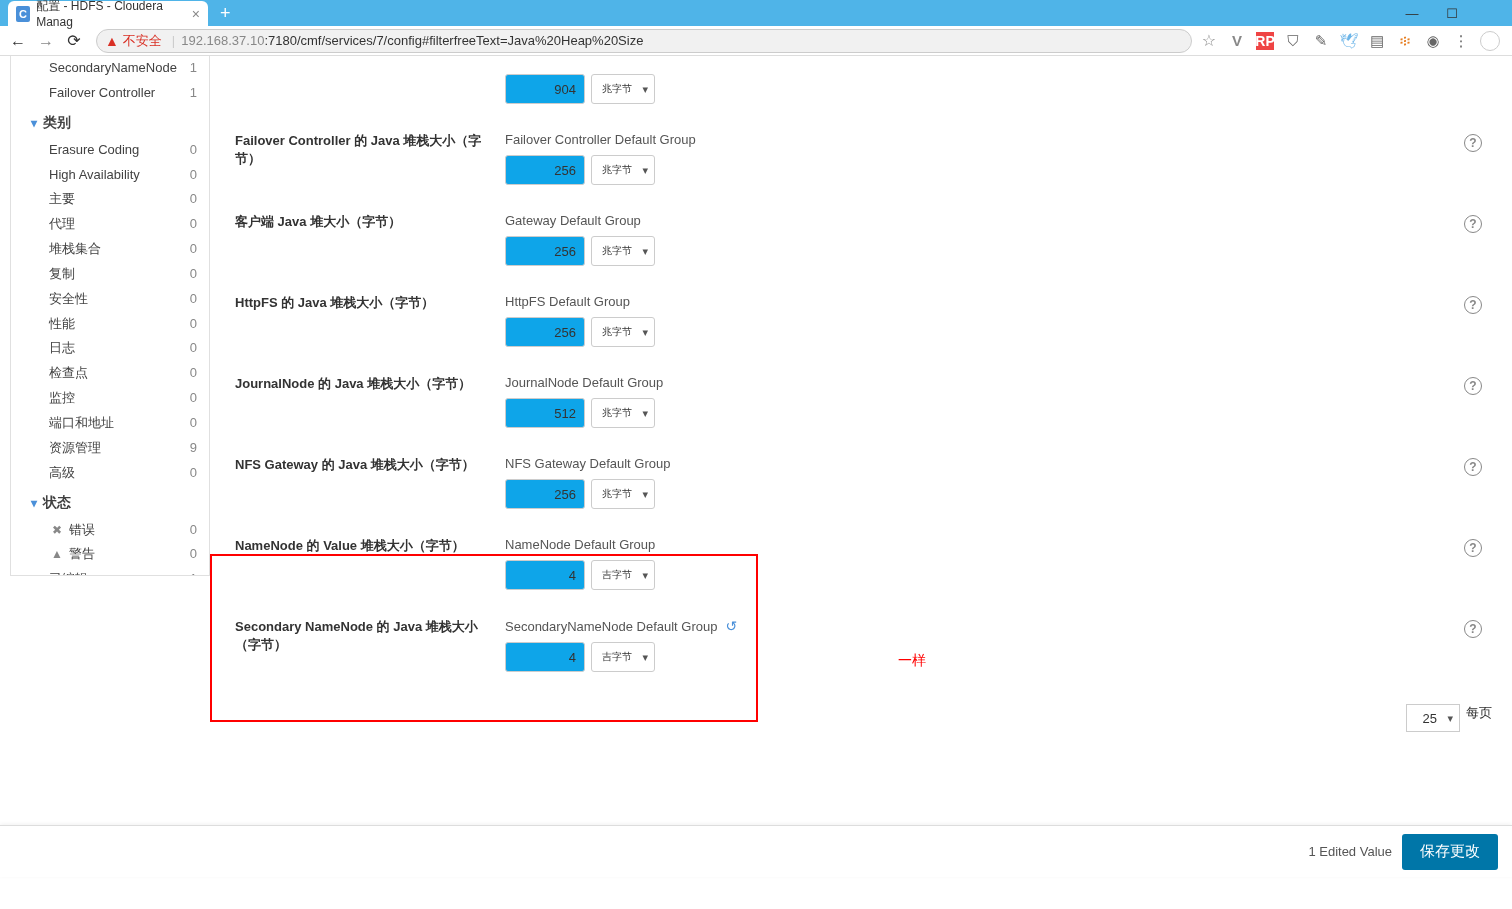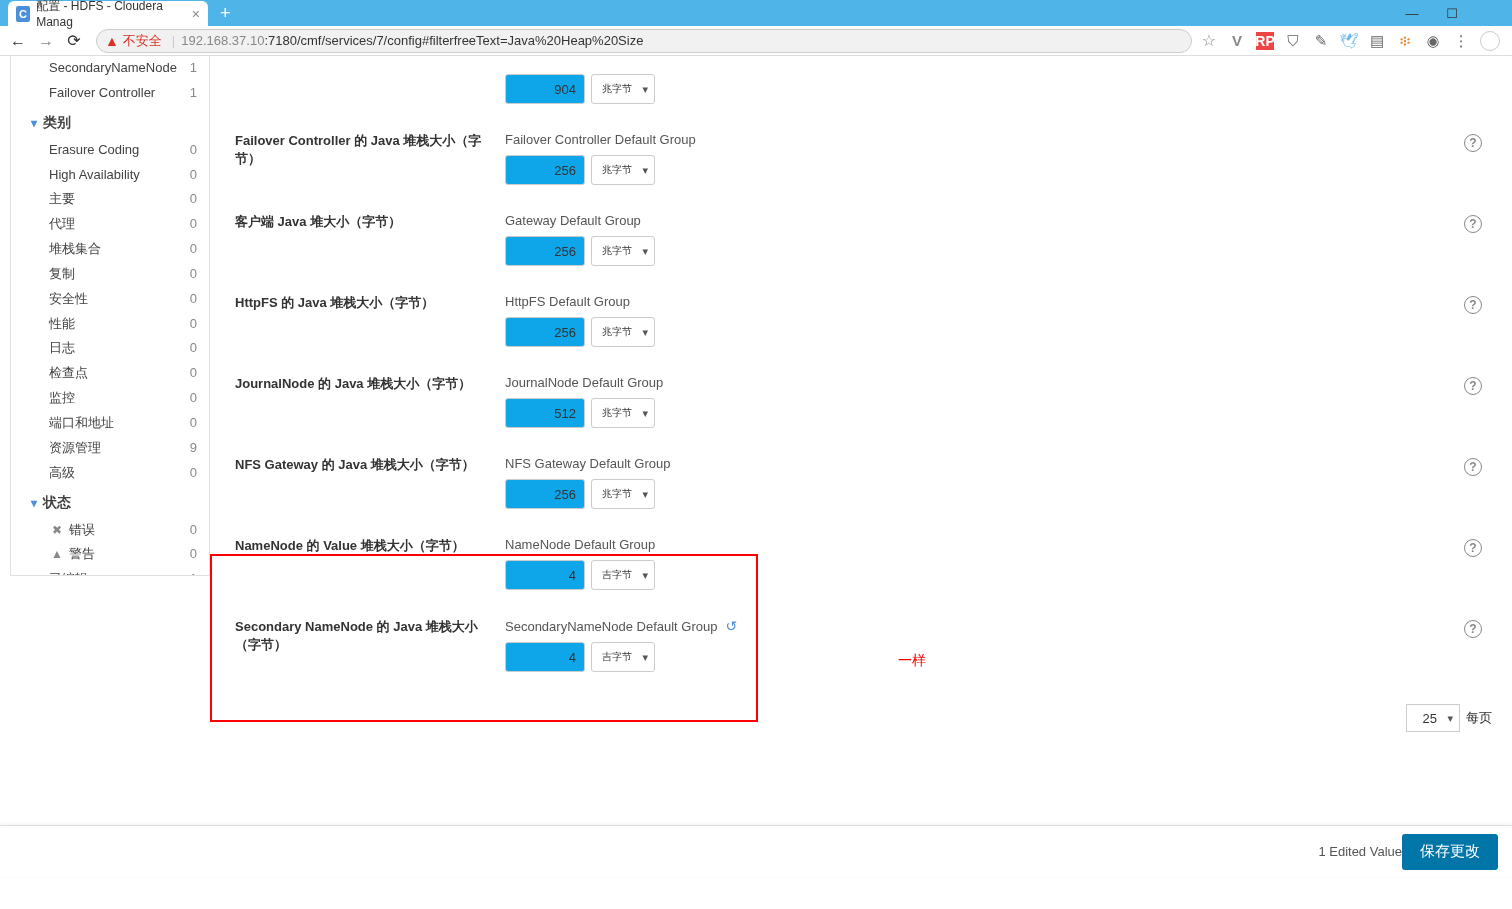--- a/index.html
+++ b/index.html
@@ -256,21 +256,20 @@
       pointer-events: none;
     }
     .annotation {
       position: absolute;
       color: red;
       font-size: 14px;
     }
     .pager {
       display: flex;
       justify-content: flex-end;
-      align-items: center;
       padding: 4px 10px 20px 0;
       gap: 6px;
     }
     .page-select {
       height: 28px;
       border: 1px solid #ccc;
       padding: 0 22px 0 16px;
       position: relative;
       display: inline-flex;
       align-items: center;
@@ -290,21 +289,21 @@
       bottom: 32px;
       left: 0;
       right: 0;
       height: 52px;
       border-top: 1px solid #ddd;
       background: #fff;
       display: flex;
       align-items: center;
       justify-content: flex-end;
       padding: 0 14px;
-      gap: 0;
+      gap: 10px;
       box-shadow: 0 -1px 4px rgba(0,0,0,0.06);
     }
     .edited-text { color: #555; font-size: 13px; }
     .reason-input {
       width: 480px;
       height: 32px;
       border: 1px solid #ccc;
       border-radius: 2px;
       padding: 0 10px;
       font-size: 13px;

